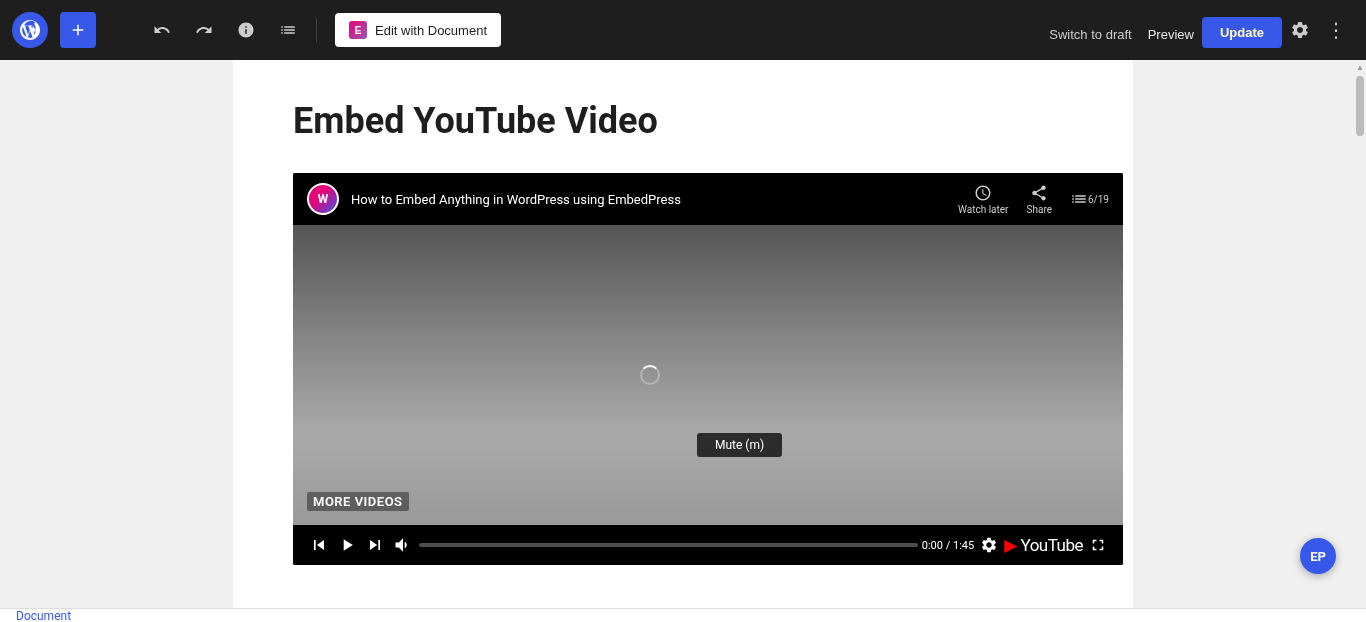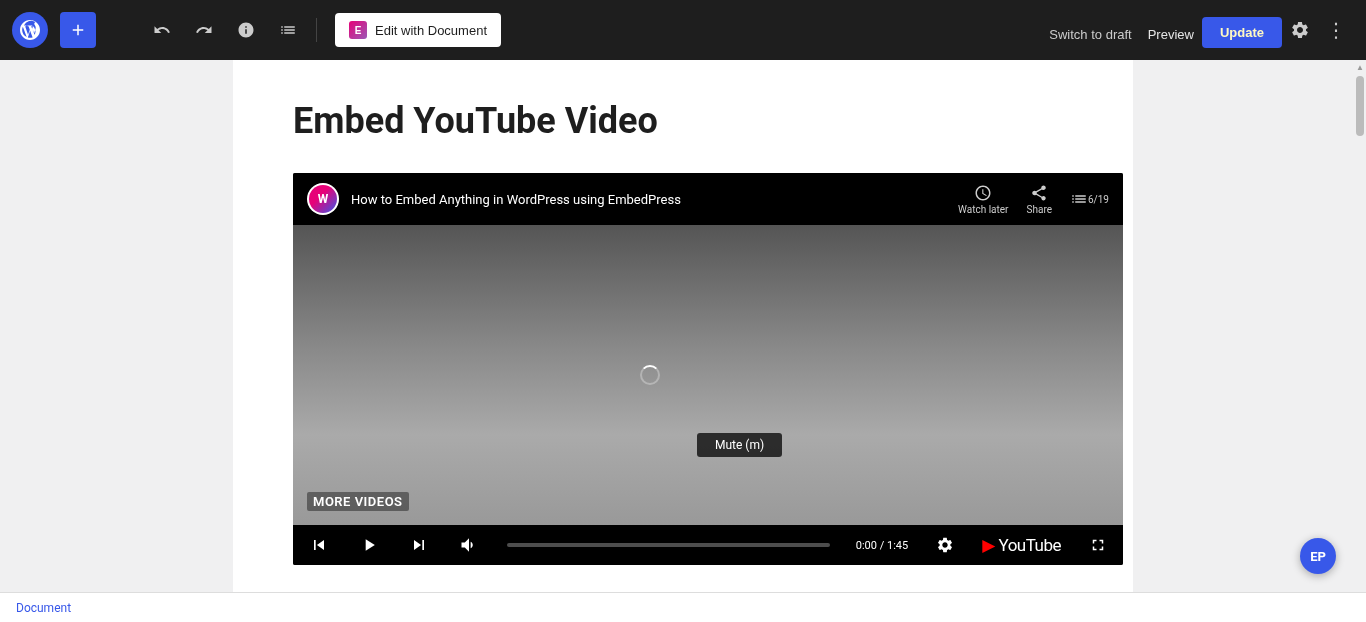--- a/index.html
+++ b/index.html
@@ -247,21 +247,21 @@
       pointer-events: none;
       margin-left: 44px;
     }
 
     
     .video-controls {
       display: flex;
       align-items: center;
       background: rgba(0,0,0,0.9);
       padding: 8px 14px;
-      gap: 26px;
+      gap: 4px;
     }
     .ctrl-btn {
       background: none;
       border: none;
       color: #fff;
       cursor: pointer;
       display: flex; align-items: center; justify-content: center;
       padding: 2px;
     }
     .ctrl-btn svg { width: 20px; height: 20px; fill: currentColor; }
@@ -314,21 +314,21 @@
       margin: 2px auto;
     }
     .scrollbar-arrow {
       width: 12px; height: 14px;
       display: flex; align-items: center; justify-content: center;
       color: #999; font-size: 8px; cursor: pointer;
     }
 
     
     .status-bar {
-      height: 30px;
+      height: 14px;
       background: #fff;
       border-top: 1px solid #ddd;
       display: flex; align-items: center;
       padding: 0 16px;
       font-size: 12px;
       color: #3858e9;
       position: fixed;
       bottom: 0; left: 0; right: 0;
     }
 

